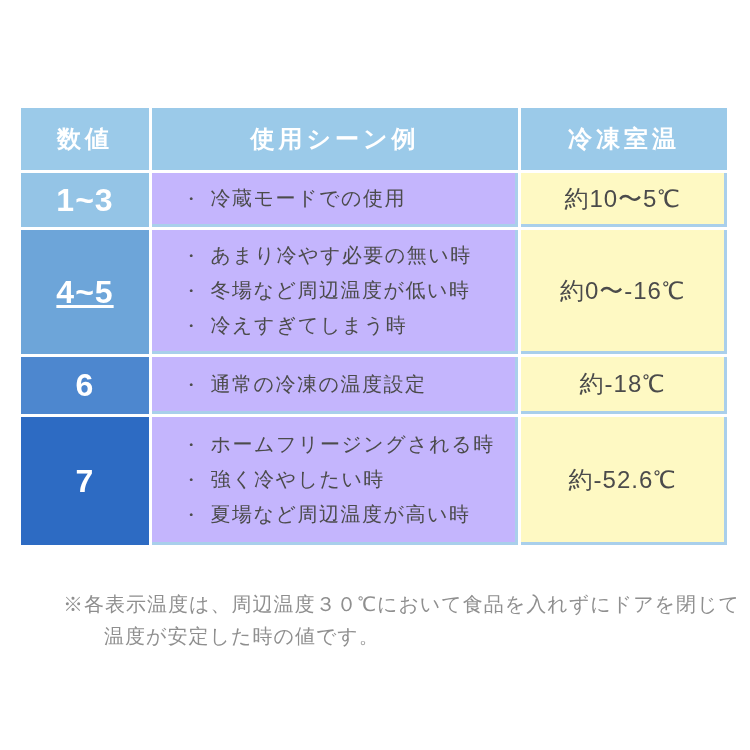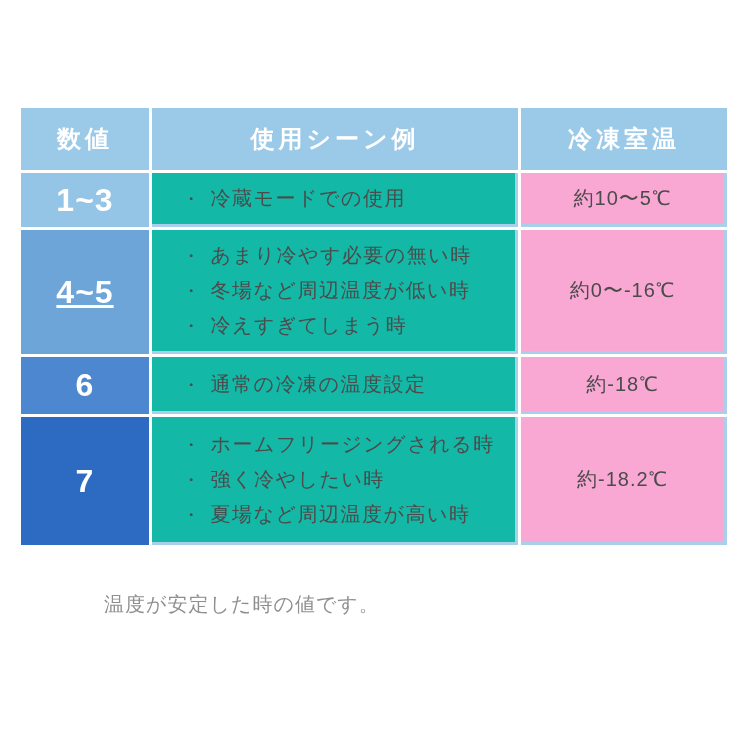--- a/index.html
+++ b/index.html
@@ -18,31 +18,31 @@
   th.head {
     background:#9bcae9; color:#ffffff;
     font-size:24px; font-weight:bold; letter-spacing:4px;
     height:62px; text-align:center; vertical-align:middle;
   }
   td.val {
     color:#ffffff; font-weight:bold; font-size:32px; letter-spacing:1px;
     text-align:center; vertical-align:middle;
   }
   td.scene {
-    background:#14b8a6;
+    background:#c4b5fd;
     border-right:3px solid #a9cfeb; border-bottom:3px solid #a9cfeb;
     padding:8px 6px 8px 30px;
     font-size:20px; color:#4b4b4b; letter-spacing:1.5px;
     vertical-align:middle;
   }
   td.temp {
-    background:#f9a8d4;
+    background:#fef9c3;
     border-right:3px solid #a9cfeb; border-bottom:3px solid #a9cfeb;
     text-align:center; vertical-align:middle;
-    font-size:20px; color:#4b4b4b; letter-spacing:1px;
+    font-size:24px; color:#4b4b4b; letter-spacing:1px;
   }
   tr.r0 td { height:53px; }
   tr.r1 td { height:122px; }
   tr.r2 td { height:57px; }
   tr.r3 td { height:128px; }
 
   .line { line-height:34px; white-space:nowrap; }
   .bullet { display:inline-block; margin-right:9px; font-size:18px; }
 
   .note {
@@ -96,22 +96,23 @@
         <td class="temp">約-18℃</td>
       </tr>
 
       <tr class="r3">
         <td class="val" style="background: rgb(45, 107, 195);">7</td>
         <td class="scene">
           <div class="line"><span class="bullet">・</span><span>ホームフリージングされる時</span></div>
           <div class="line"><span class="bullet">・</span><span>強く冷やしたい時</span></div>
           <div class="line"><span class="bullet">・</span><span>夏場など周辺温度が高い時</span></div>
         </td>
-        <td class="temp">約-18.2℃</td>
+        <td class="temp">約-52.6℃</td>
       </tr>
     </tbody>
   </table>
 
   <div class="note">
+    <div>※各表示温度は、周辺温度３０℃において食品を入れずにドアを閉じて</div>
     <div class="note-l2">温度が安定した時の値です。</div>
   </div>
 
 </div>
 
 </body></html>

